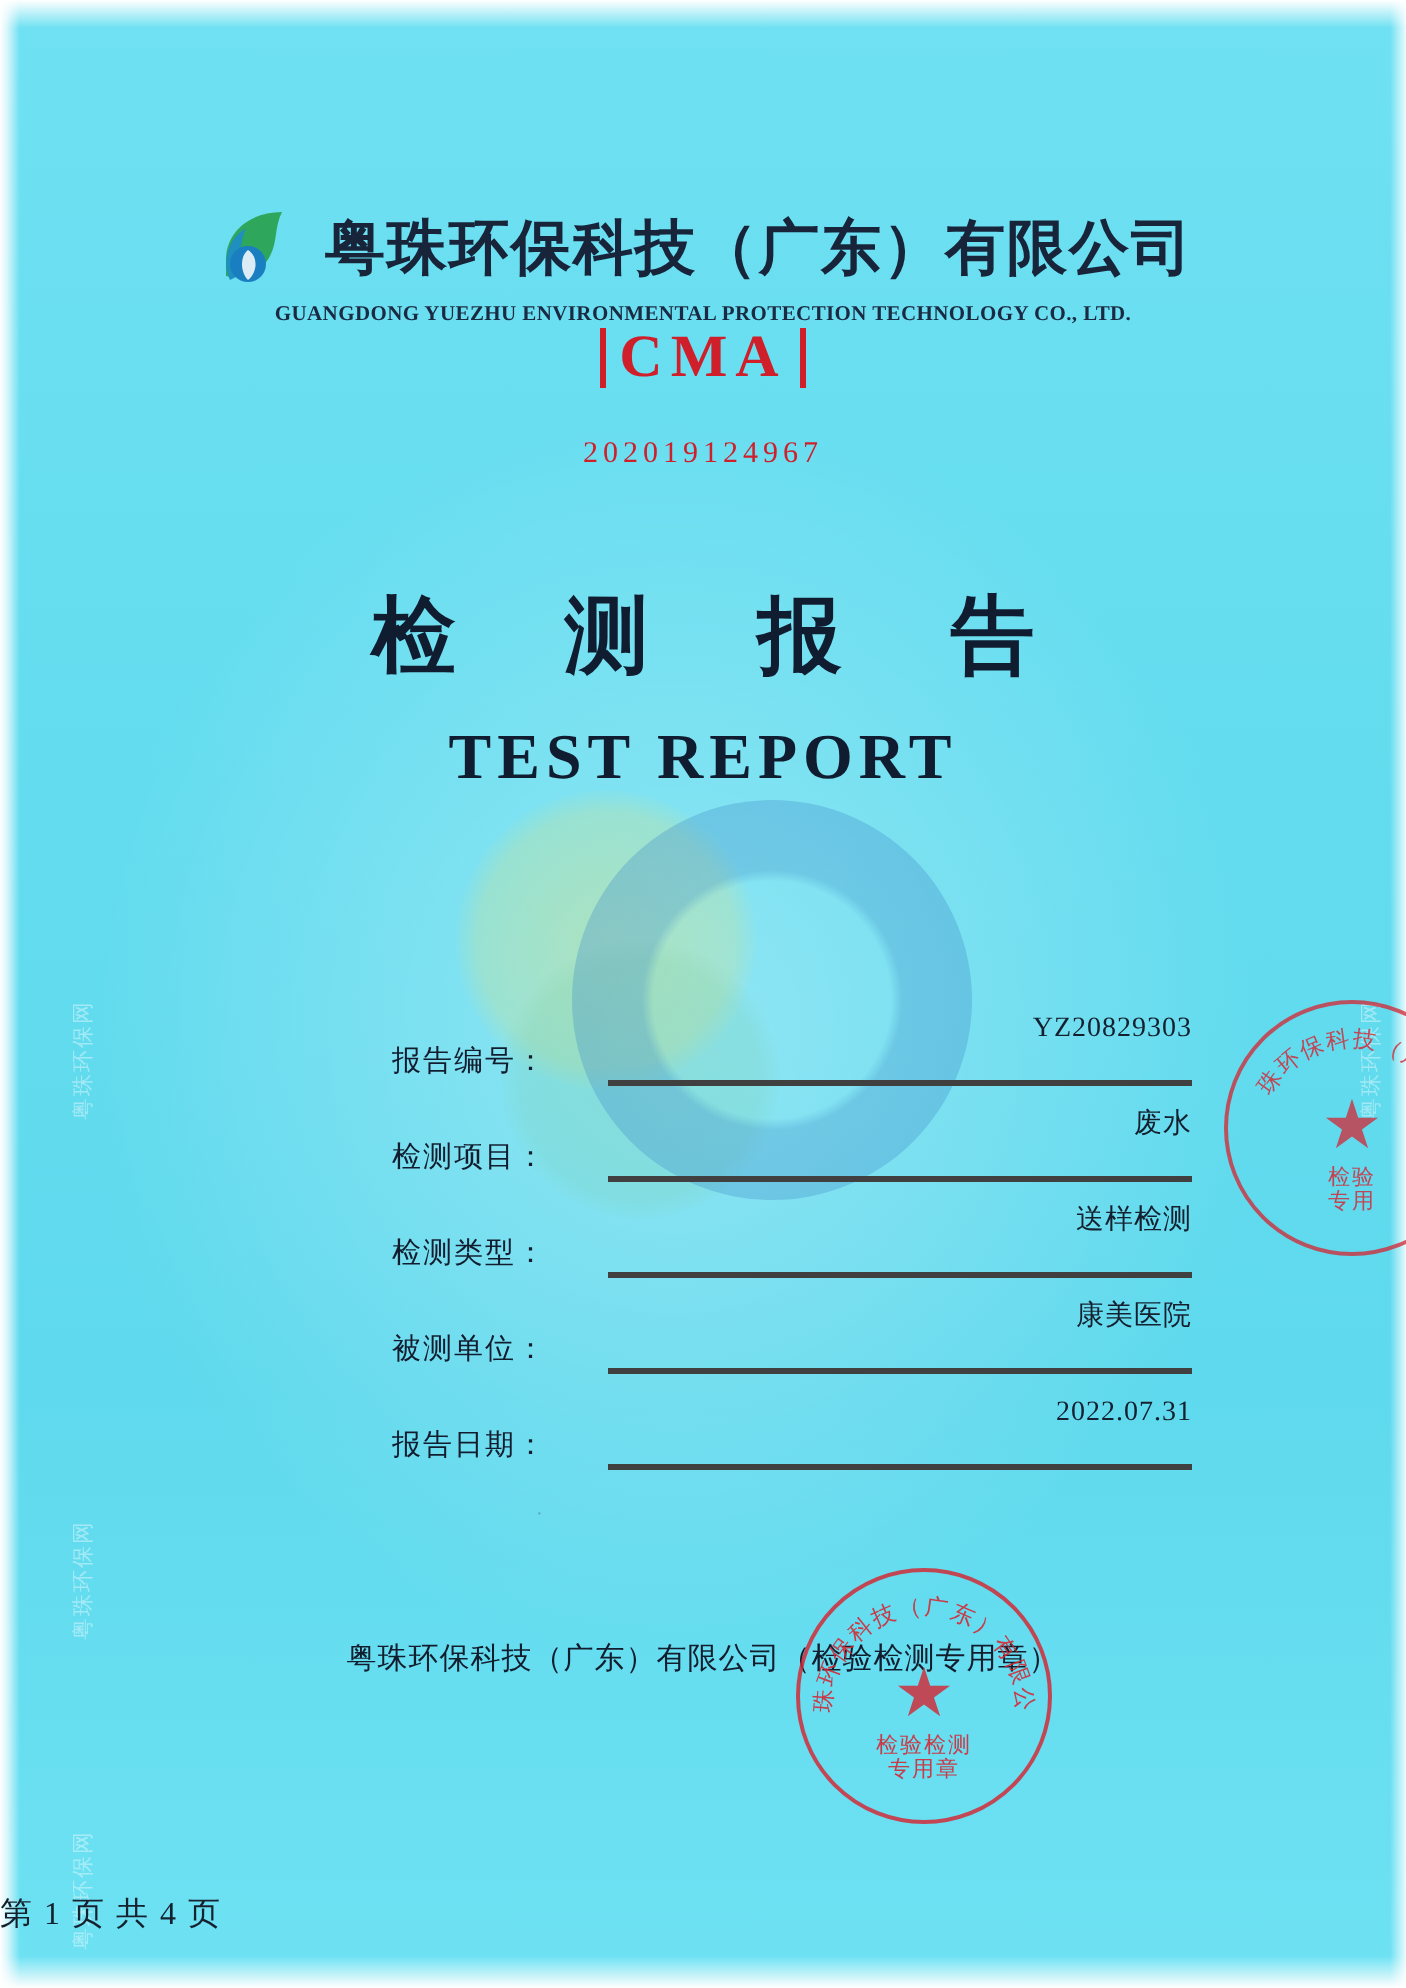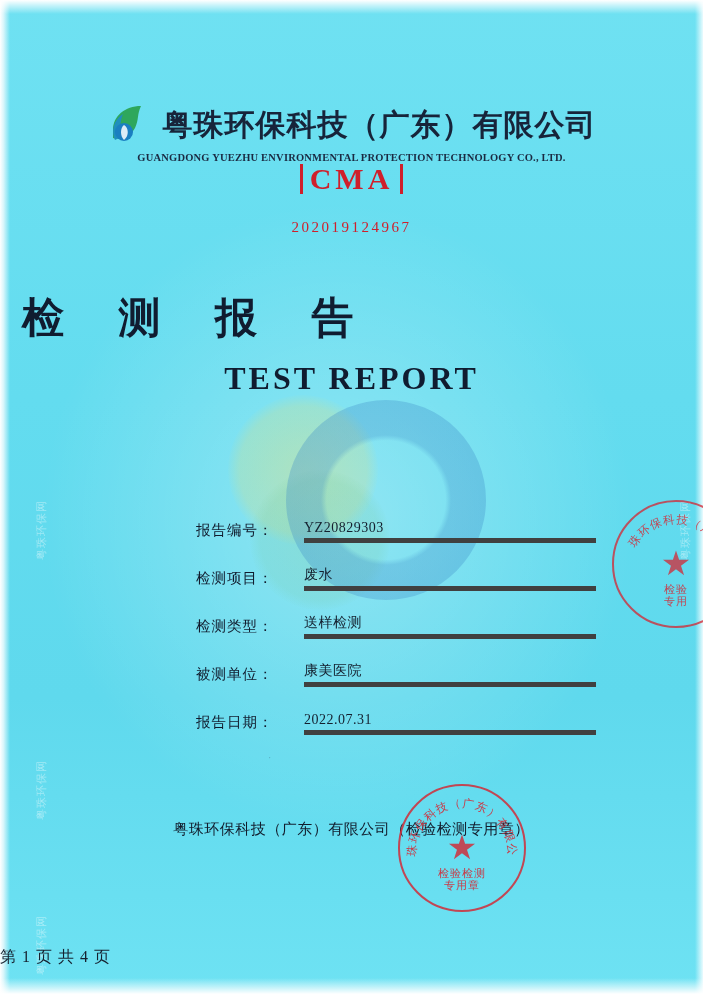--- a/index.html
+++ b/index.html
@@ -138,21 +138,21 @@
     font-family: "Liberation Serif", serif;
     font-size: 15px;
     color: #cf1f2b;
     letter-spacing: 2.5px;
   }
 
   
   #title-cn {
     position: absolute;
     left: 0; top: 290px; width: 703px;
-    text-align: left;
+    text-align: center;
     font-family: "Liberation Serif", serif;
     font-size: 42px;
     font-weight: bold;
     color: #101c30;
     letter-spacing: 22px;
     text-indent: 22px;
   }
   #title-en {
     position: absolute;
     left: 0; top: 360px; width: 703px;
@@ -179,23 +179,23 @@
     flex: 0 0 108px;
     font-family: "Liberation Serif", serif;
     font-size: 14.5px;
     color: #111c2e;
     letter-spacing: 1px;
     padding-bottom: 3px;
     white-space: nowrap;
   }
   .field-value-wrap {
     flex: 1 1 auto;
-    border-bottom: 5px solid #404040;
-    text-align: left;
-    padding-bottom: 2px;
+    border-bottom: 3px solid #404040;
+    text-align: right;
+    padding-bottom: 17px;
   }
   .field-value {
     font-family: "Liberation Serif", serif;
     font-size: 14px;
     color: #14202f;
     letter-spacing: 0.5px;
   }
 
   
   #footer-org {

